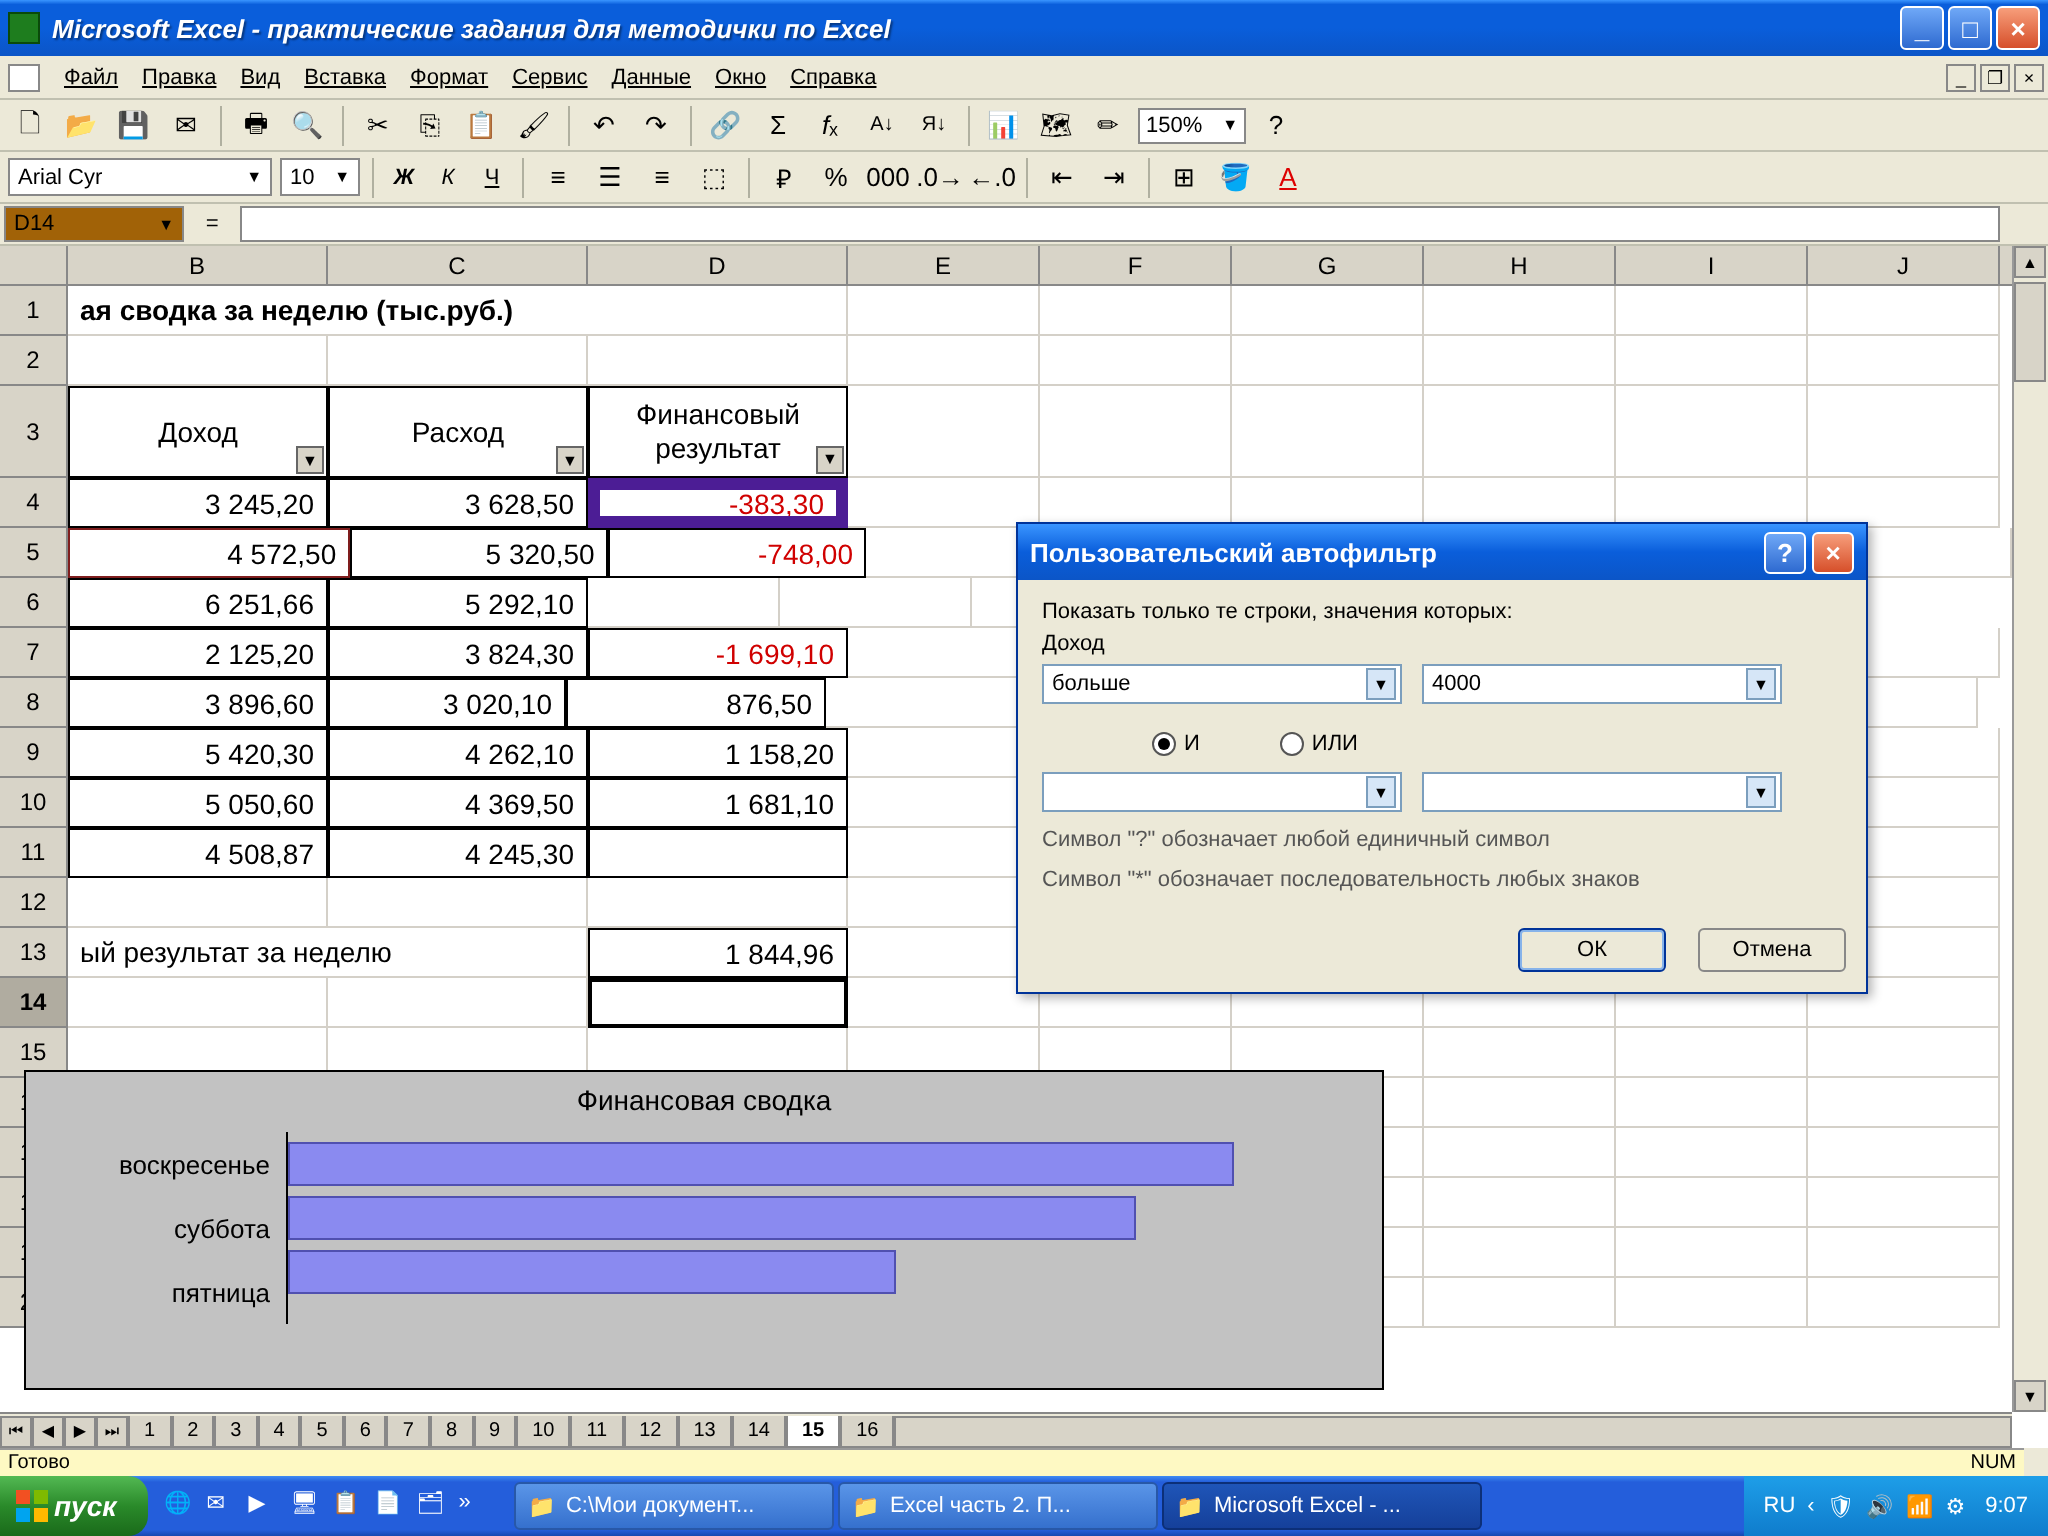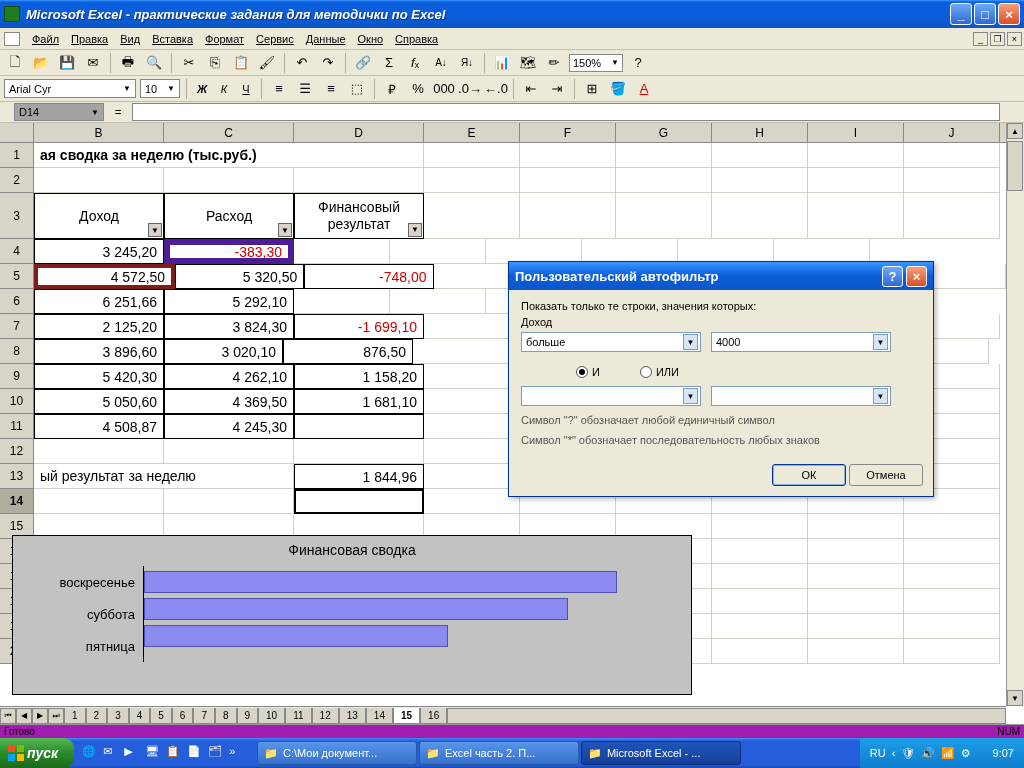--- a/index.html
+++ b/index.html
@@ -30,21 +30,21 @@
 
 .fmtbar { height: 26px; background: #ece9d8; border-bottom: 1px solid #c0c0b0; display: flex; align-items: center; padding: 0 4px; gap: 4px; }
 .fontbox { width: 132px; height: 19px; border: 1px solid #888; background: #fff; padding: 0 4px; display: flex; align-items: center; justify-content: space-between; }
 .sizebox { width: 40px; height: 19px; border: 1px solid #888; background: #fff; padding: 0 4px; display: flex; align-items: center; justify-content: space-between; }
 .fmt-b { font-weight: bold; font-style: italic; width: 18px; text-align: center; }
 .fmt-i { font-style: italic; width: 18px; text-align: center; }
 .fmt-u { text-decoration: underline; width: 18px; text-align: center; }
 
 
 .fbar { height: 21px; background: #ece9d8; border-bottom: 1px solid #c0c0b0; display: flex; align-items: center; }
-.namebox { width: 90px; height: 18px; border: 1px solid #888; background: #a3a3a3; margin-left: 14px; padding: 0 4px; display: flex; align-items: center; justify-content: space-between; }
+.namebox { width: 90px; height: 18px; border: 1px solid #888; background: #a16207; margin-left: 2px; padding: 0 4px; display: flex; align-items: center; justify-content: space-between; }
 .fx { width: 28px; text-align: center; font-style: italic; }
 .formula { height: 18px; border: 1px solid #888; background: #fff; margin-right: 24px; flex: 1; }
 
 
 .gridwrap { position: absolute; left: 0; top: 123px; right: 0; bottom: 44px; background: #fff; overflow: hidden; }
 .colhead { position: absolute; top: 0; left: 0; right: 18px; height: 20px; background: #d8d4c8; display: flex; border-bottom: 1px solid #888; }
 .corner { width: 34px; border-right: 1px solid #888; background: #d8d4c8; }
 .ch { border-right: 1px solid #888; text-align: center; line-height: 20px; font-size: 12px; font-family: Arial; }
 .rowhead { position: absolute; top: 20px; left: 0; width: 34px; background: #d8d4c8; border-right: 1px solid #888; }
 .rh { height: 25px; border-bottom: 1px solid #888; text-align: center; font-size: 12px; font-family: Arial; display: flex; align-items: center; justify-content: center; }
@@ -69,41 +69,41 @@
 
 
 .sheettabs { position: absolute; left: 0; bottom: 0; right: 18px; height: 18px; background: #ece9d8; display: flex; align-items: center; border-top: 1px solid #888; }
 .tabnav { display: flex; }
 .tabnav span { width: 16px; height: 16px; border: 1px solid #888; background: #d8d4c8; font-size: 8px; display: flex; align-items: center; justify-content: center; }
 .tab { padding: 0 7px; font-size: 10px; background: #d8d4c8; border: 1px solid #888; border-top: none; height: 16px; line-height: 15px; }
 .tab.act { background: #fff; font-weight: bold; }
 .hscroll-spacer { flex: 1; background: #d8d4c8; border: 1px solid #888; height: 16px; }
 
 
-.statusbar { position: absolute; left: 0; right: 0; bottom: 30px; height: 14px; background: #a21caf; border-top: 1px solid #999; font-size: 10px; padding: 0 4px; display: flex; align-items: center; }
+.statusbar { position: absolute; left: 0; right: 12px; bottom: 30px; height: 14px; background: #fef9c3; border-top: 1px solid #999; font-size: 10px; padding: 0 4px; display: flex; align-items: center; }
 .statusbar .right { margin-left: auto; display: flex; gap: 18px; }
 
 
 .dialog { position: absolute; left: 508px; top: 261px; width: 426px; background: #ece9d8; border: 1px solid #003399; box-shadow: 2px 2px 5px rgba(0,0,0,0.3); }
 .dlg-title { height: 28px; background: linear-gradient(to bottom, #3a95ff 0%, #0a5edb 50%, #0b55c7 100%); color: #fff; display: flex; align-items: center; padding: 0 6px; font-weight: bold; font-size: 13px; }
 .dlg-title .spacer { flex: 1; }
 .dlg-title .dbtn { width: 21px; height: 21px; border-radius: 3px; border: 1px solid #fff; margin-left: 3px; display: flex; align-items: center; justify-content: center; font-weight: bold; }
 .dlg-title .help { background: linear-gradient(to bottom,#6fa8f7,#2e6ad0); }
 .dlg-title .dclose { background: linear-gradient(to bottom,#f79e7b,#d64f2a); }
 .dlg-body { padding: 10px 12px; font-size: 11px; }
 .dlg-body .label { margin-bottom: 4px; }
 .combo { height: 20px; border: 1px solid #7b9ebd; background: #fff; display: flex; align-items: center; justify-content: space-between; padding: 0 2px 0 4px; }
 .combo .ca { width: 15px; height: 16px; background: #d6e6f7; border: 1px solid #7b9ebd; font-size: 8px; display: flex; align-items: center; justify-content: center; }
 .dlg-row { display: flex; gap: 10px; margin-bottom: 8px; }
 .radio-row { display: flex; gap: 40px; padding: 6px 0 8px 55px; }
 .radio { display: flex; align-items: center; gap: 4px; }
 .radio .rb { width: 12px; height: 12px; border: 1px solid #555; border-radius: 50%; background: #fff; display: flex; align-items: center; justify-content: center; }
 .radio .rb.on::after { content: ""; width: 6px; height: 6px; background: #000; border-radius: 50%; }
 .hint { color: #555; margin: 8px 0 2px 0; }
-.dlg-btns { display: flex; justify-content: flex-end; gap: 3px; padding: 6px 10px 10px; }
+.dlg-btns { display: flex; justify-content: flex-end; gap: 16px; padding: 6px 10px 10px; }
 .dlg-btns button { width: 74px; height: 22px; background: #ece9d8; border: 1px solid #888; border-radius: 3px; font-size: 11px; }
 .dlg-btns button.def { border: 1px solid #003399; box-shadow: inset 0 0 0 1px #87b3ea; }
 
 
 .chart { position: absolute; border: 1px solid #000; background: #c2c2c2; }
 .chart-title { text-align: center; font-size: 14px; padding: 6px 0 8px 0; background: #c2c2c2; }
 .chart-body { display: flex; }
 .chart-labels { width: 130px; text-align: right; font-size: 13px; }
 .chart-labels div { height: 32px; padding-right: 8px; display: flex; align-items: center; justify-content: flex-end; }
 .chart-bars { flex: 1; border-left: 1px solid #000; }
@@ -111,21 +111,21 @@
 
 
 .taskbar { position: absolute; left: 0; right: 0; bottom: 0; height: 30px; background: linear-gradient(to bottom, #3f8cf3 0%, #245edb 10%, #245edb 90%, #1648b0 100%); display: flex; align-items: center; color: #fff; font-size: 11px; }
 .start { height: 30px; background: linear-gradient(to bottom, #53b953 0%, #2a8a2a 50%, #1a6a1a 100%); padding: 0 16px 0 8px; display: flex; align-items: center; font-weight: bold; font-style: italic; font-size: 14px; border-radius: 0 10px 10px 0; gap: 3px; }
 .ql { display: flex; gap: 5px; padding: 0 8px; }
 .ql span { width: 16px; height: 16px; }
 .tasks { display: flex; gap: 2px; padding: 0 4px; }
 .task { width: 160px; height: 24px; background: linear-gradient(to bottom,#5a95e8,#3570cd); border: 1px solid #2858a8; border-radius: 3px; padding: 0 6px; display: flex; align-items: center; gap: 5px; font-size: 11px; overflow: hidden; white-space: nowrap; }
 .task.act { background: linear-gradient(to bottom,#1f55b8,#15409a); border-color: #0c2f78; }
 .tray { margin-left: auto; height: 30px; background: linear-gradient(to bottom,#1e9ee8,#0f7ccc); padding: 0 10px; display: flex; align-items: center; gap: 6px; }
-.clock { font-size: 11px; margin-left: 16px; }
+.clock { font-size: 11px; margin-left: 4px; }
 </style>
 </head>
 <body>
 
 <div class="titlebar">
   <span class="app-icon"></span>
   <span class="title">Microsoft Excel - практические задания для методички по Excel</span>
   <div class="winbtns">
     <div class="winbtn min">_</div>
     <div class="winbtn max">□</div>
@@ -288,30 +288,31 @@
         <div class="cell c" style="width:130px;border:1px solid #000;white-space:normal;text-align:center;line-height:1.2;;position:relative">Финансовый результат<span class="filter-dd">▼</span></div>
         <div class="cell" style="width:96px;;position:relative"></div>
         <div class="cell" style="width:96px;;position:relative"></div>
         <div class="cell" style="width:96px;;position:relative"></div>
         <div class="cell" style="width:96px;;position:relative"></div>
         <div class="cell" style="width:96px;;position:relative"></div>
         <div class="cell" style="width:96px;;position:relative"></div>
       </div>
       <div class="row " style="height:25px">
         <div class="cell r" style="width:130px;border:1px solid #000;;position:relative">3 245,20</div>
+        <div class="cell r" style="width:130px;border:1px solid #000;;position:relative">3 628,50</div>
         <div class="cell r neg" style="width:130px;border:6px solid #4c1d95;;position:relative">-383,30</div>
         <div class="cell" style="width:96px;;position:relative"></div>
         <div class="cell" style="width:96px;;position:relative"></div>
         <div class="cell" style="width:96px;;position:relative"></div>
         <div class="cell" style="width:96px;;position:relative"></div>
         <div class="cell" style="width:96px;;position:relative"></div>
         <div class="cell" style="width:96px;;position:relative"></div>
       </div>
       <div class="row " style="height:25px">
-        <div class="cell r" style="width:142px;border:4px solid #7f1d1d;;position:relative">4 572,50</div>
+        <div class="cell r" style="width:142px;border:1px solid #7f1d1d;;position:relative">4 572,50</div>
         <div class="cell r" style="width:130px;border:1px solid #000;;position:relative">5 320,50</div>
         <div class="cell r neg" style="width:130px;border:1px solid #000;;position:relative">-748,00</div>
         <div class="cell" style="width:96px;;position:relative"></div>
         <div class="cell" style="width:96px;;position:relative"></div>
         <div class="cell" style="width:96px;;position:relative"></div>
         <div class="cell" style="width:96px;;position:relative"></div>
         <div class="cell" style="width:96px;;position:relative"></div>
         <div class="cell" style="width:96px;;position:relative"></div>
       </div>
       <div class="row " style="height:25px">

